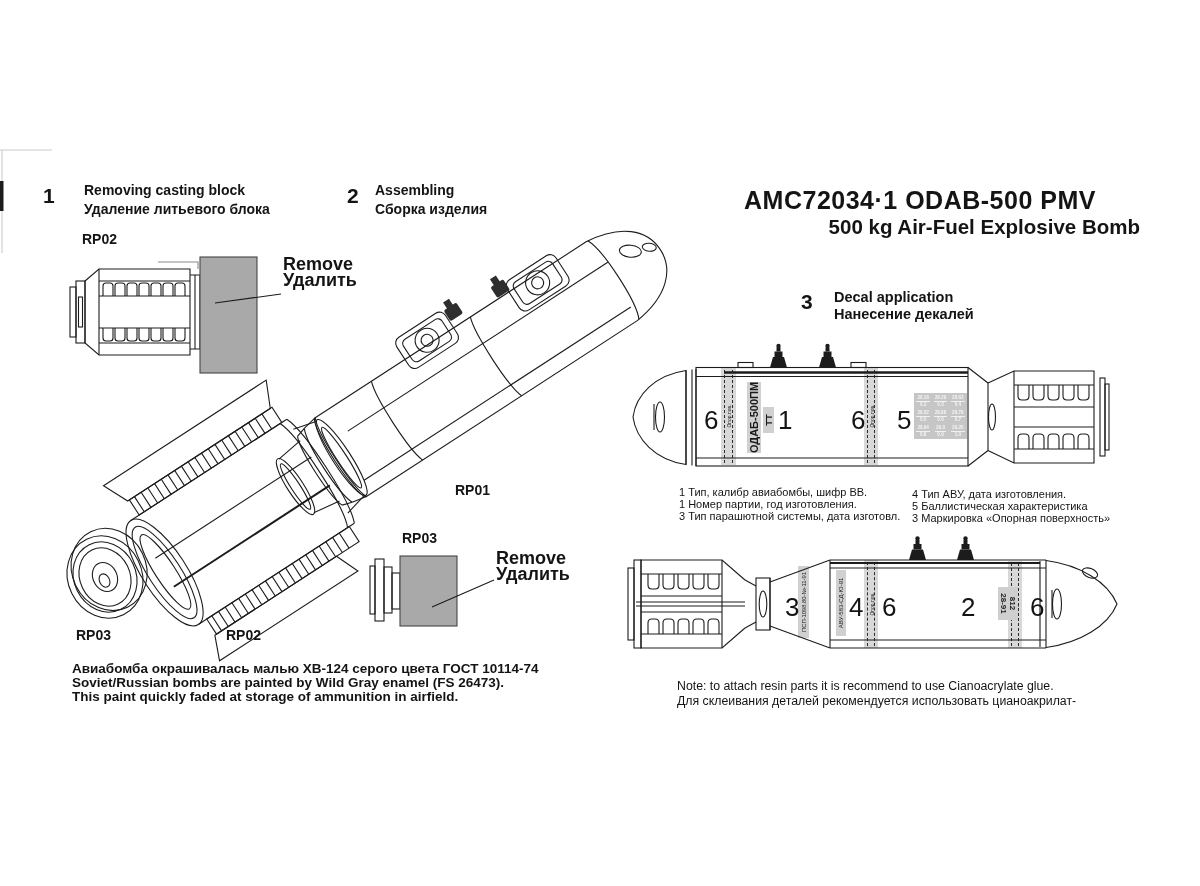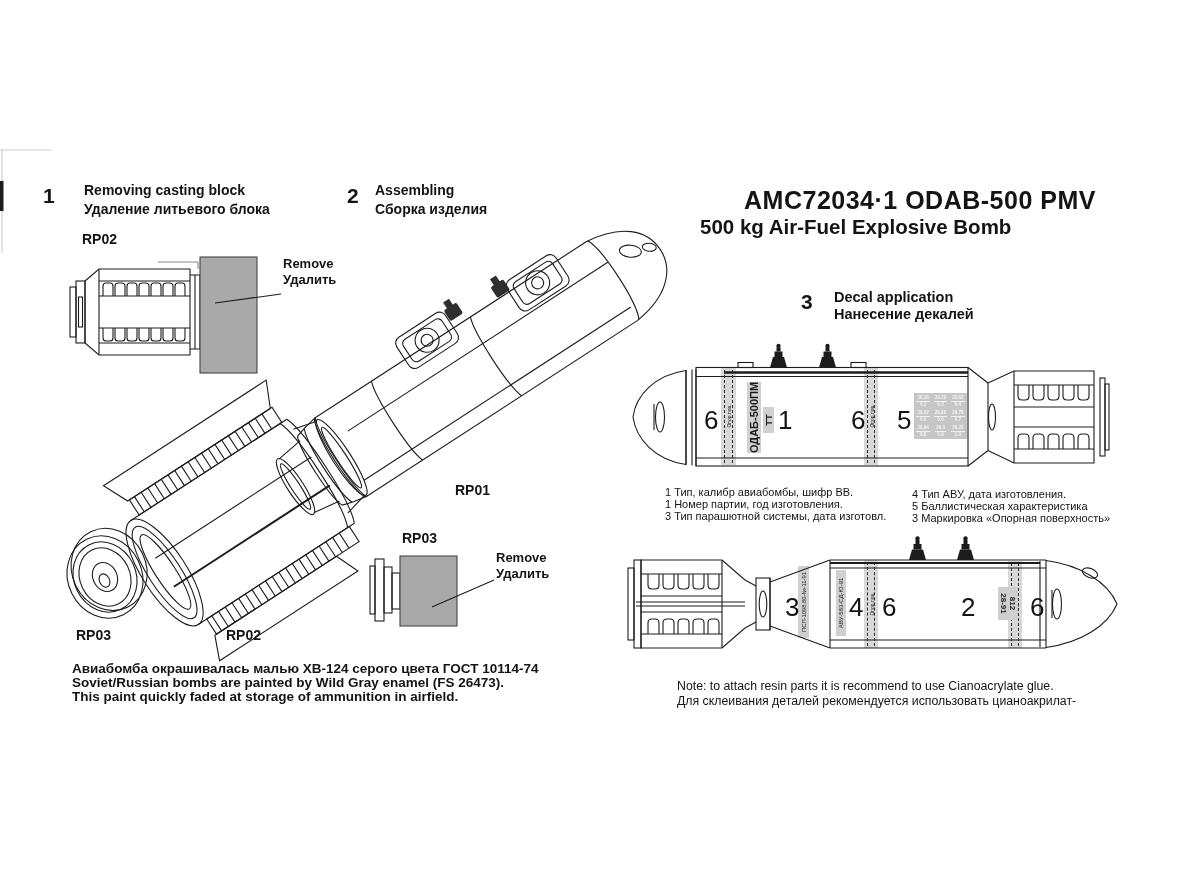--- a/index.html
+++ b/index.html
@@ -2,21 +2,21 @@
 <html><head>
 <meta charset="utf-8">
 <style>
   html,body{margin:0;padding:0;background:#ffffff;}
   .canvas{position:relative;width:1200px;height:886px;background:#ffffff;overflow:hidden;
           font-family:"Liberation Sans",sans-serif;color:#111;}
   .t{position:absolute;white-space:nowrap;z-index:3;color:#141414;}
   .stepnum{font-size:21px;font-weight:bold;}
   .steptitle{font-size:14px;font-weight:bold;line-height:19px;}
   .rplabel{font-size:14px;font-weight:bold;}
-  .removelabel{font-size:13px;font-weight:bold;line-height:16px;}
+  .removelabel{font-size:18px;font-weight:bold;line-height:16px;}
   .title1{font-size:25px;font-weight:bold;letter-spacing:.5px;}
   .title2{font-size:20.5px;font-weight:bold;}
   .dnum{font-size:26px;font-weight:400;}
   .legend{font-size:11px;line-height:12px;}
   .paintnote{font-size:13.5px;font-weight:bold;line-height:14.2px;}
   .gluenote{font-size:12.3px;line-height:15px;}
   .band{position:absolute;background:#d8d8d8;z-index:1;}
   .band i{position:absolute;top:2px;bottom:2px;width:0;border-left:1.6px dashed #2b2b2b;}
   .band i.l{left:3px}.band i.r{right:3px}
   .vtext{position:absolute;transform-origin:0 0;transform:rotate(-90deg) translateX(-100%);
@@ -302,21 +302,21 @@
     <div>Удалить</div>
   </div>
 
   <div class="t stepnum" style="left:347px;top:184px">2</div>
   <div class="t steptitle" style="left:375px;top:181px">
     <div>Assembling</div>
     <div>Сборка изделия</div>
   </div>
 
   <div class="t title1" style="left:700px;top:186px;width:440px;text-align:center">AMC72034·1 ODAB-500 PMV</div>
-  <div class="t title2" style="left:700px;top:215px;width:440px;text-align:left">500 kg Air-Fuel Explosive Bomb</div>
+  <div class="t title2" style="left:700px;top:215px;width:440px;text-align:right">500 kg Air-Fuel Explosive Bomb</div>
 
   <div class="t stepnum" style="left:801px;top:290px">3</div>
   <div class="t steptitle" style="left:834px;top:289px;font-size:14.5px;line-height:17px">
     <div>Decal application</div>
     <div>Нанесение декалей</div>
   </div>
 
   <div class="t rplabel" style="left:455px;top:482px">RP01</div>
   <div class="t rplabel" style="left:402px;top:530px">RP03</div>
   <div class="t removelabel" style="left:496px;top:550px">
@@ -330,21 +330,21 @@
   <div class="t dnum" style="left:778px;top:405px">1</div>
   <div class="t dnum" style="left:851px;top:405px">6</div>
   <div class="t dnum" style="left:897px;top:405px">5</div>
 
   <div class="t dnum" style="left:785px;top:592px">3</div>
   <div class="t dnum" style="left:849px;top:592px">4</div>
   <div class="t dnum" style="left:882px;top:592px">6</div>
   <div class="t dnum" style="left:961px;top:592px">2</div>
   <div class="t dnum" style="left:1030px;top:592px">6</div>
 
-  <div class="t legend" style="left:665px;top:486px">
+  <div class="t legend" style="left:679px;top:486px">
     <div>1 Тип, калибр авиабомбы, шифр ВВ.</div>
     <div>1 Номер партии, год изготовления.</div>
     <div>3 Тип парашютной системы, дата изготовл.</div>
   </div>
   <div class="t legend" style="left:912px;top:488px">
     <div>4 Тип АВУ, дата изготовления.</div>
     <div>5 Баллистическая характеристика</div>
     <div>3 Маркировка «Опорная поверхность»</div>
   </div>
 

